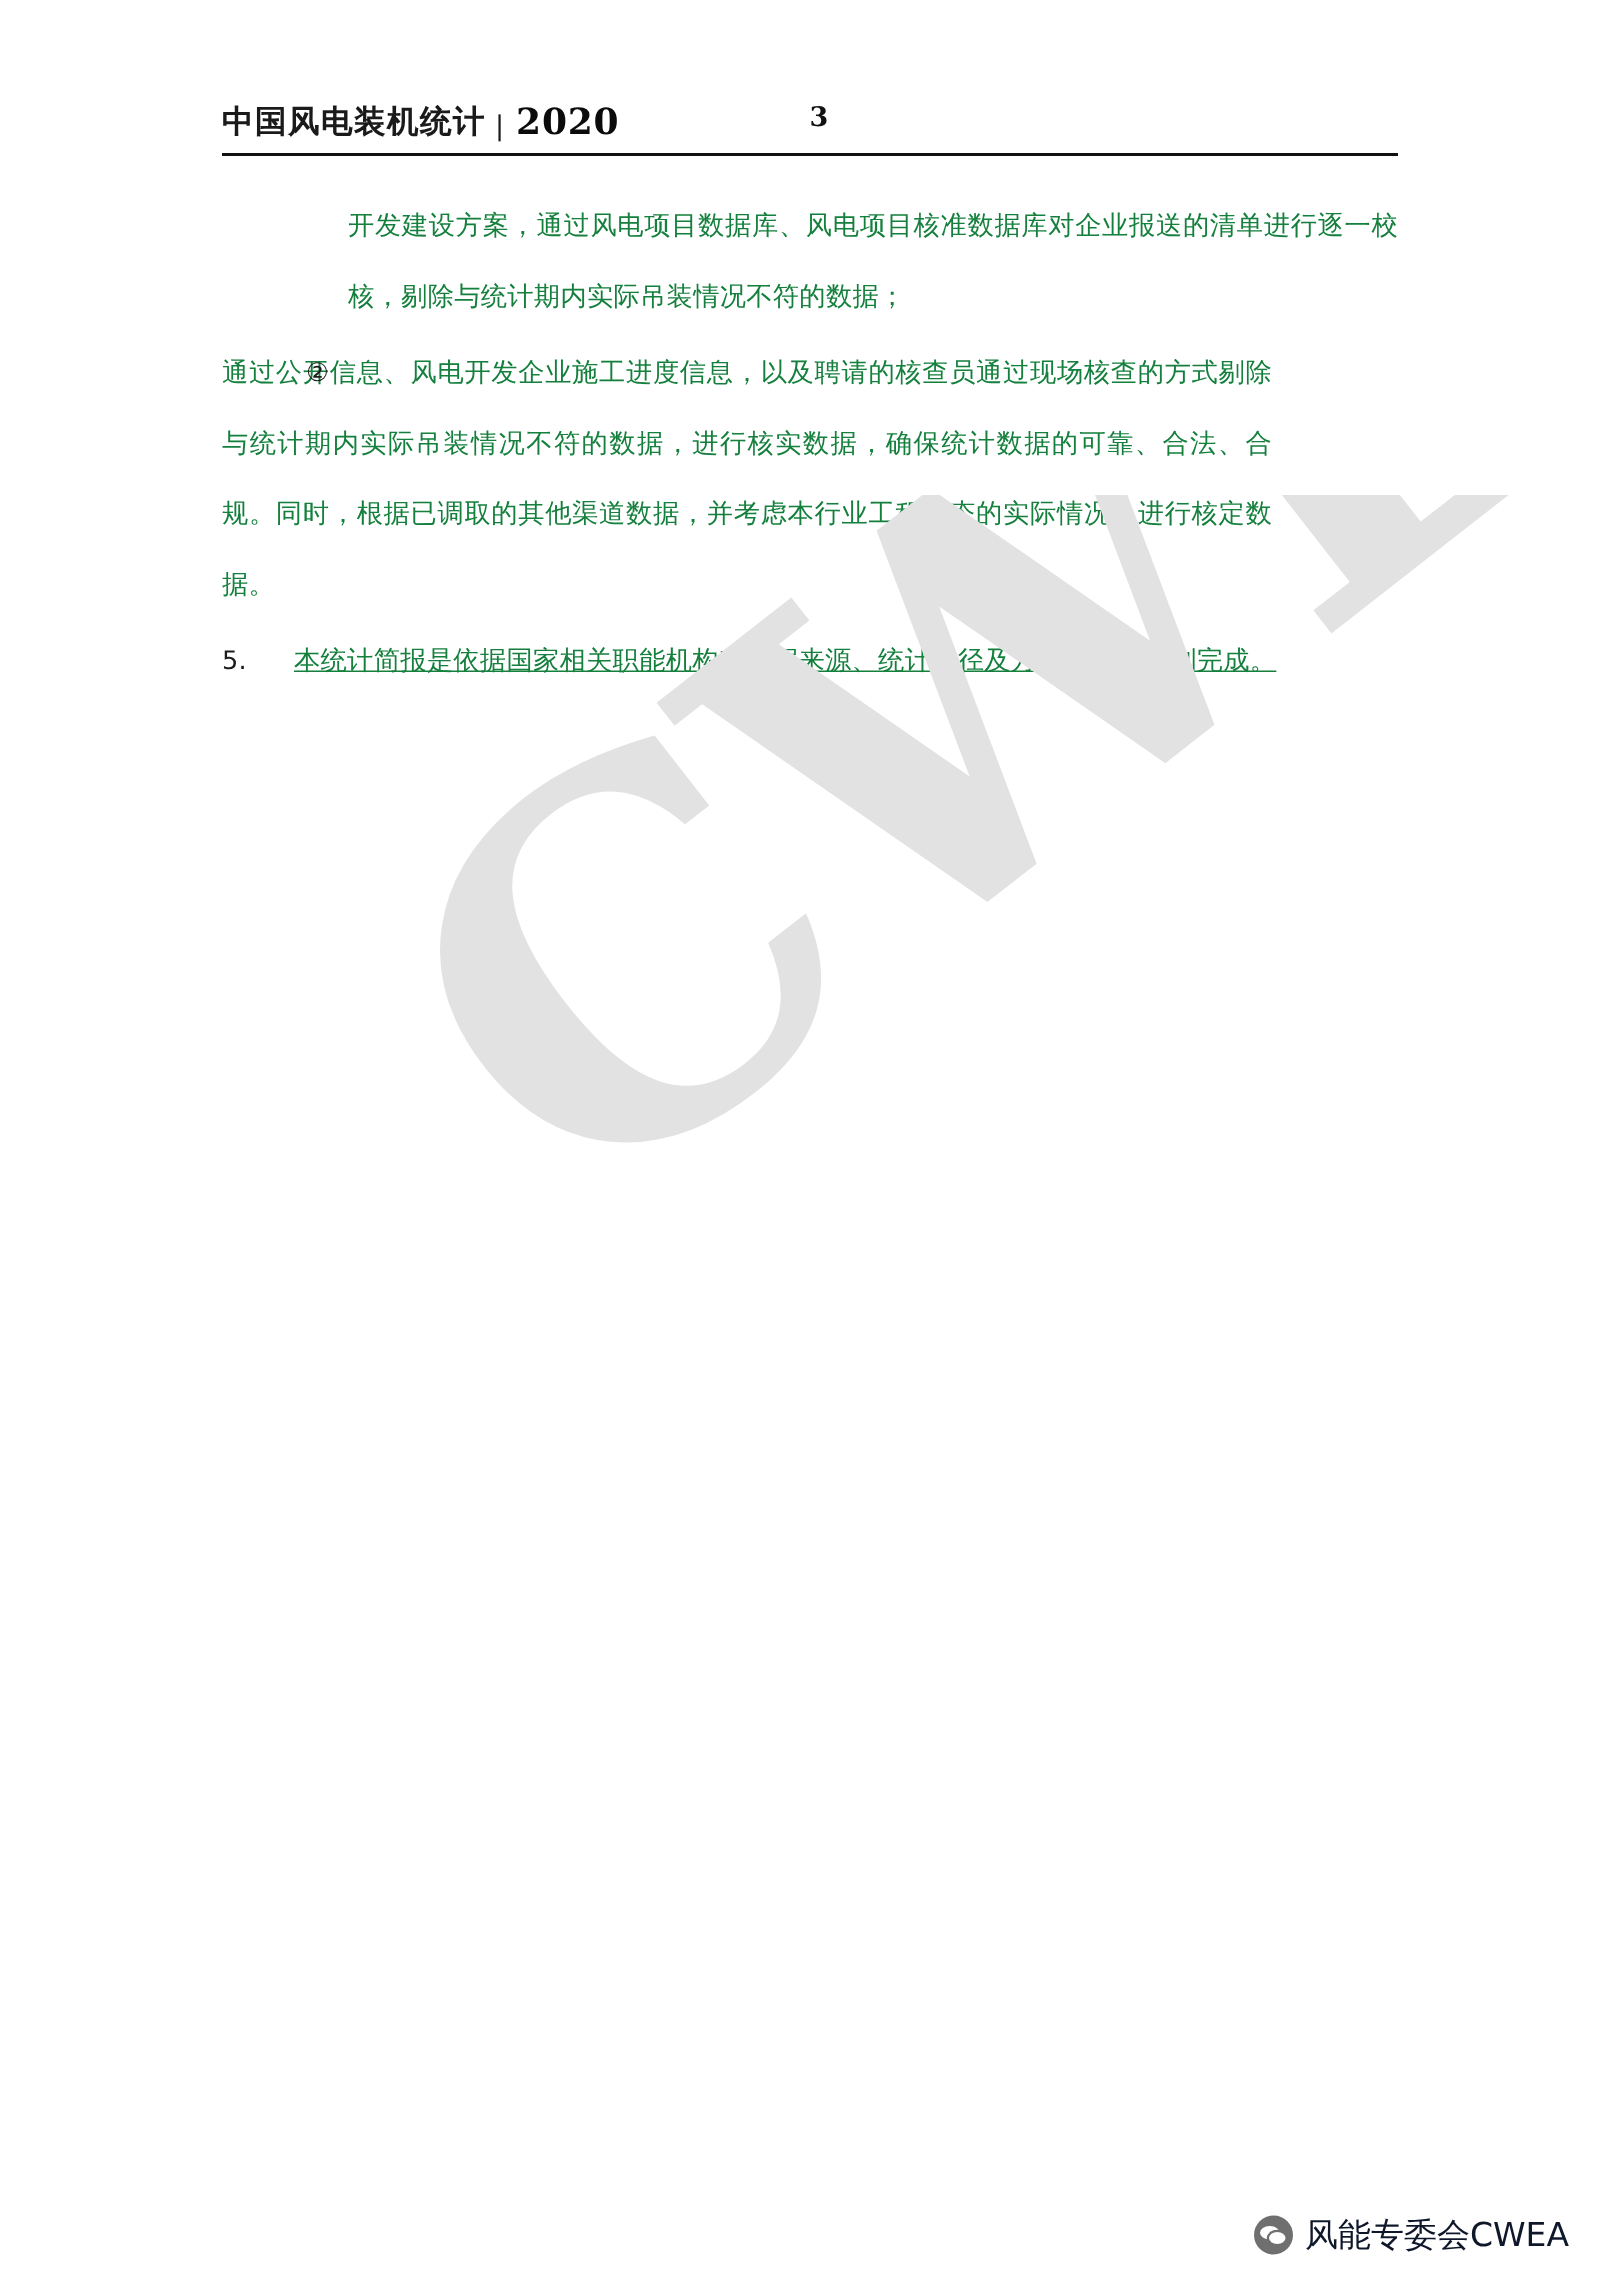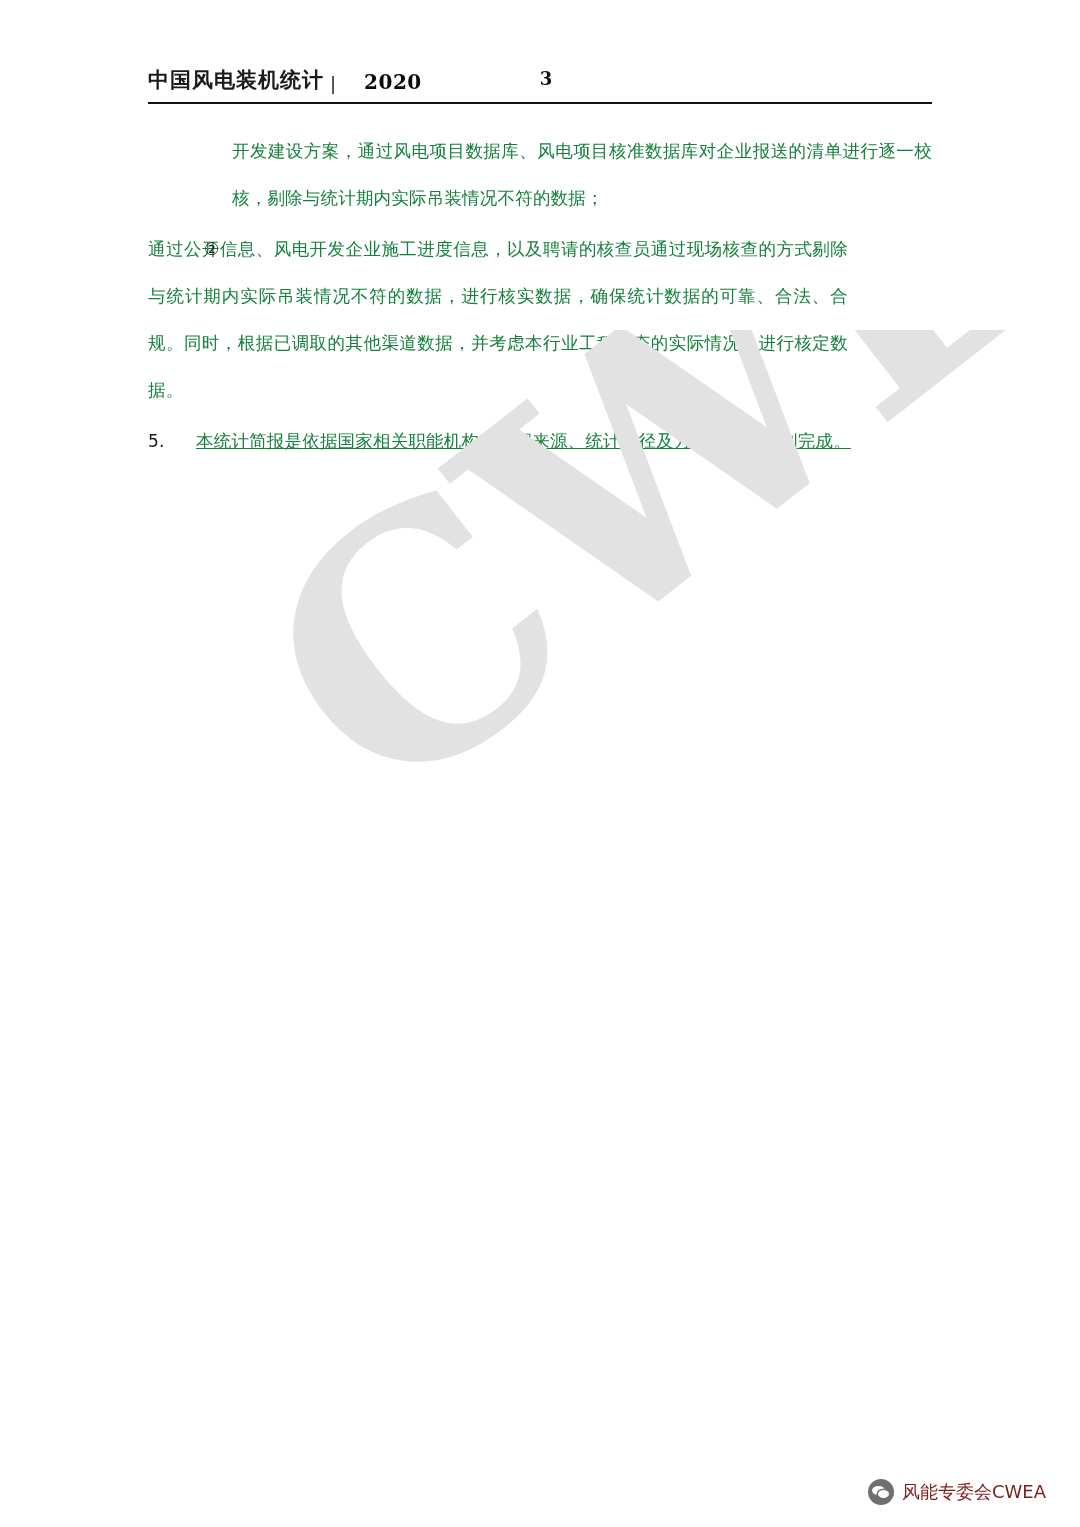--- a/index.html
+++ b/index.html
@@ -42,25 +42,24 @@
     letter-spacing: 1px;
   }
   .header-sep {
     font-size: 18px;
     color: #1a1a1a;
     margin: 0 8px 0 6px;
     font-weight: 400;
   }
   .header-year {
     font-family: "DejaVu Serif", "Liberation Serif", serif;
-    font-size: 20px;
+    font-size: 24px;
     font-weight: 700;
     color: #0b0b0b;
     letter-spacing: 0.5px;
-    margin-left: 20px;
   }
   .header-pagenum {
     position: absolute;
     left: 386px;
     top: 2px;
     width: 24px;
     text-align: center;
     font-family: "DejaVu Serif", "Liberation Serif", serif;
     font-size: 18px;
     font-weight: 700;
@@ -184,22 +183,22 @@
     left: 10px;
     top: 11px;
     width: 11px;
     height: 8px;
     border-radius: 50%;
     background: #ffffff;
     box-shadow: 0 0 0 1.5px #6f6f6f;
   }
   .footer-text {
     font-family: "DejaVu Sans", "Liberation Sans", sans-serif;
-    font-size: 18px;
-    color: #7f1d1d;
+    font-size: 22px;
+    color: #0f172a;
     white-space: nowrap;
   }
 </style>
 </head>
 <body>
 
 <div class="page">
 
   <div class="header">
     <div class="header-left">

